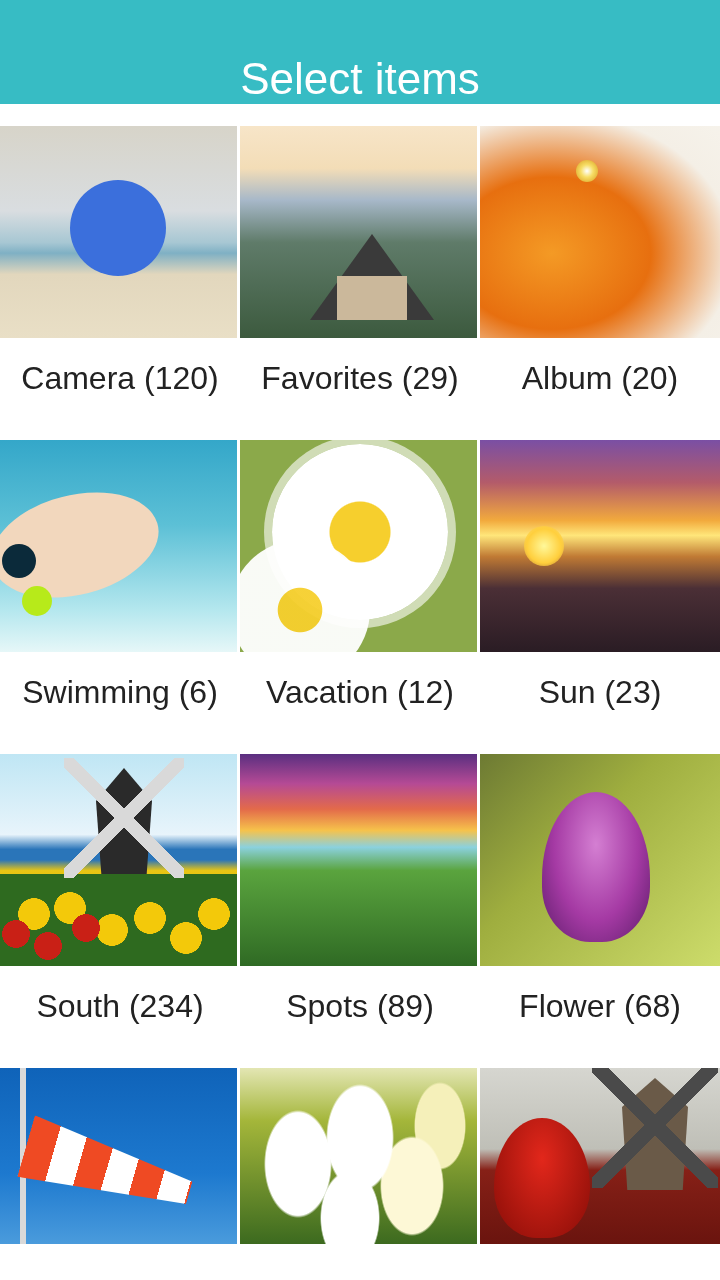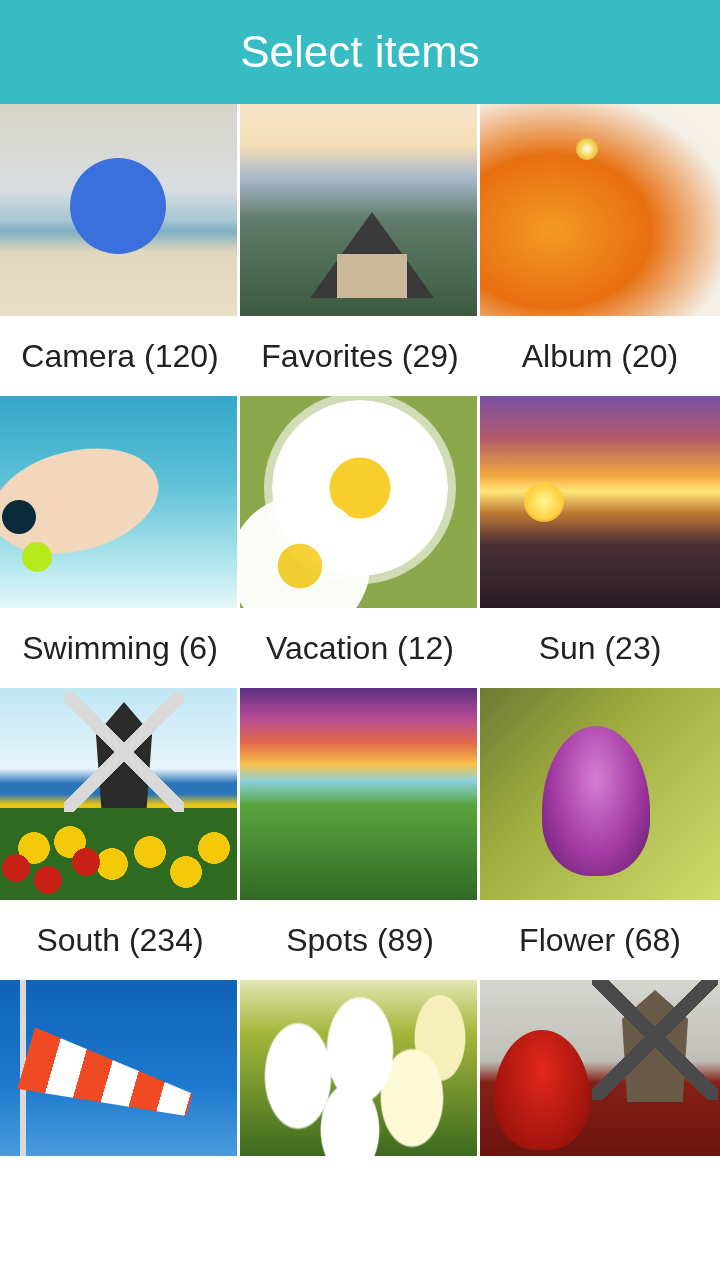--- a/index.html
+++ b/index.html
@@ -9,36 +9,37 @@
     height:1280px;
     overflow:hidden;
     font-family:"Segoe UI","Helvetica Neue",Arial,sans-serif;
     background:#ffffff;
     color:#1b1b1b;
   }
   .header{
     background:#37bcc4;
     height:104px;
     display:flex;
-    align-items:center;
+    align-items:flex-end;
     justify-content:center;
   }
   .header-title{
     color:#ffffff;
     font-size:44px;
     font-weight:300;
   }
   .grid{
     display:flex;
     flex-wrap:wrap;
   }
   .album{
     width:240px;
     box-sizing:border-box;
     margin-bottom:0;
+    margin-top:22px;
   }
   .thumb{
     width:237px;
     height:212px;
     margin-right:3px;
     margin-bottom:0;
     position:relative;
     overflow:hidden;
   }
   .album:nth-child(3n) .thumb{ margin-right:0; width:240px;}

